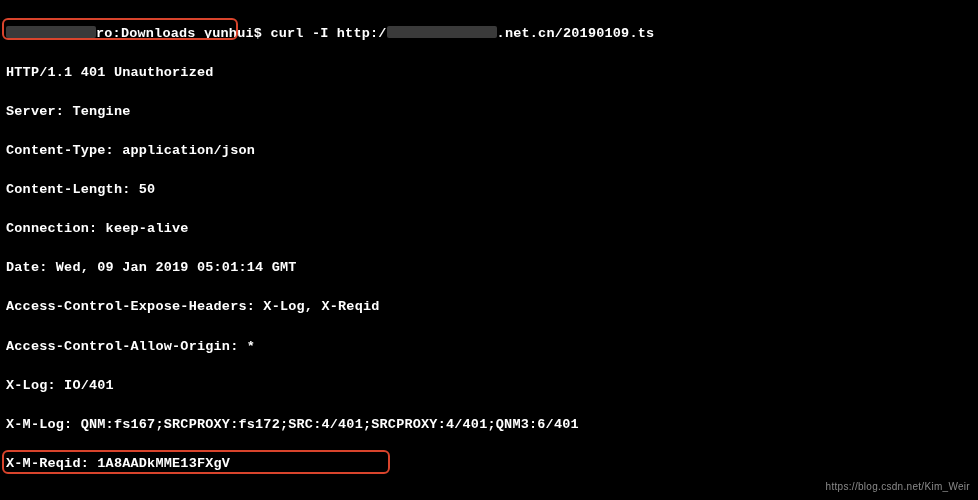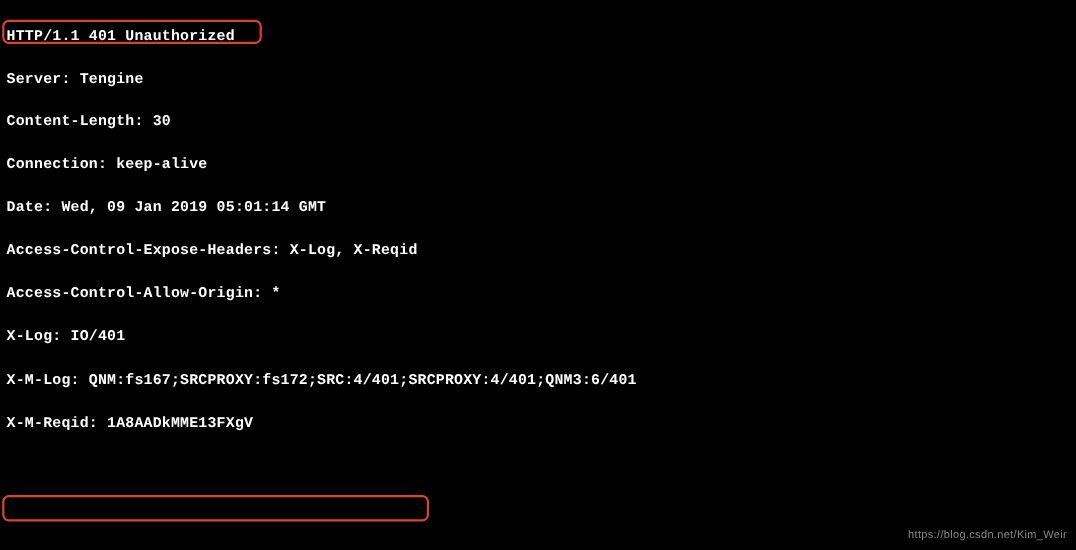--- a/index.html
+++ b/index.html
@@ -50,23 +50,25 @@
     font-family: Arial, sans-serif;
     font-weight: 400;
     letter-spacing: 0.3px;
     text-align: right;
   }
 </style>
 </head>
 <body>
 
 <div class="terminal">
+<span class="line prompt-line"><span class="smudge w1"></span><span>ro:Downloads</span> <span>yunhui</span><span>$</span> <span>curl -I http:/</span><span class="smudge w2"></span><span>.net.cn/20190109.ts</span></span>
 <span class="line">HTTP/1.1 401 Unauthorized</span>
 <span class="line">Server: Tengine</span>
-<span class="line">Content-Length: 30</span>
+<span class="line">Content-Type: application/json</span>
+<span class="line">Content-Length: 50</span>
 <span class="line">Connection: keep-alive</span>
 <span class="line">Date: Wed, 09 Jan 2019 05:01:14 GMT</span>
 <span class="line">Access-Control-Expose-Headers: X-Log, X-Reqid</span>
 <span class="line">Access-Control-Allow-Origin: *</span>
 <span class="line">X-Log: IO/401</span>
 <span class="line">X-M-Log: QNM:fs167;SRCPROXY:fs172;SRC:4/401;SRCPROXY:4/401;QNM3:6/401</span>
 <span class="line">X-M-Reqid: 1A8AADkMME13FXgV</span>
 
 
 

